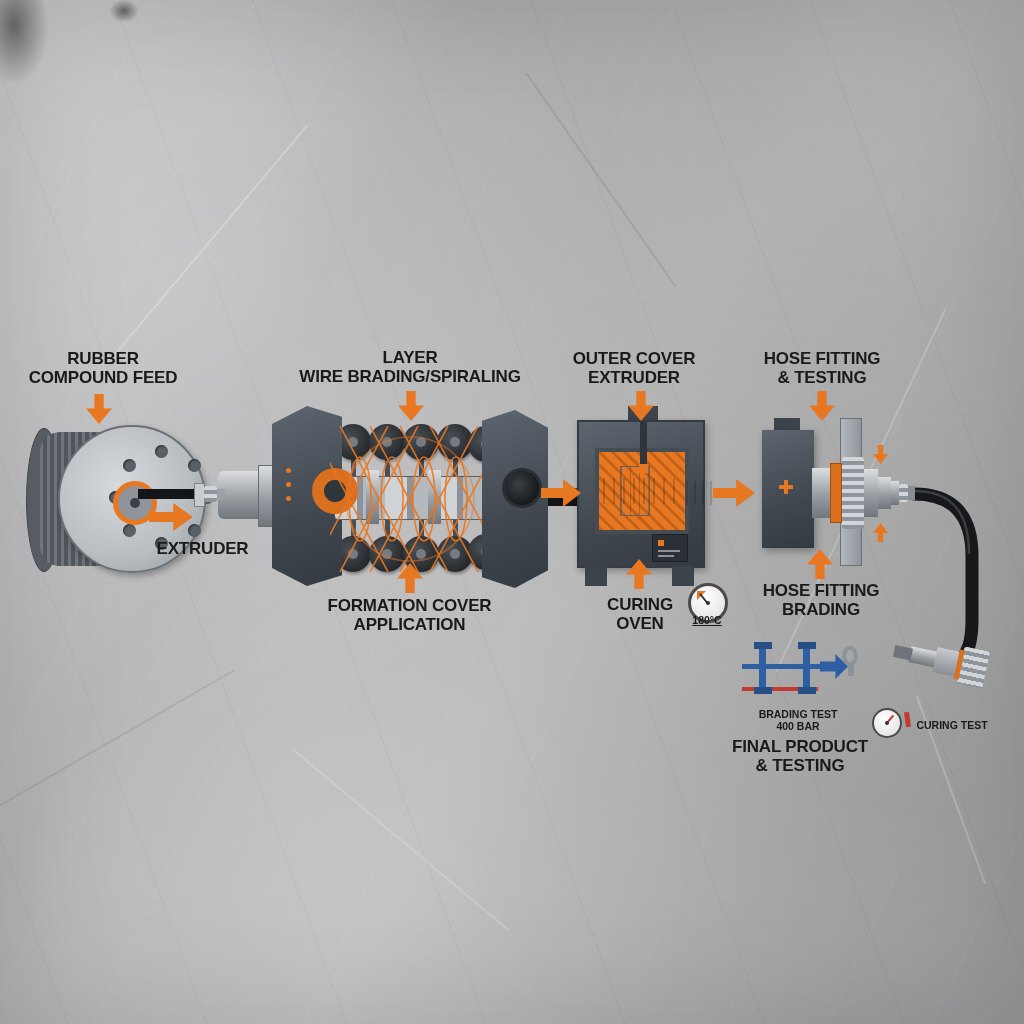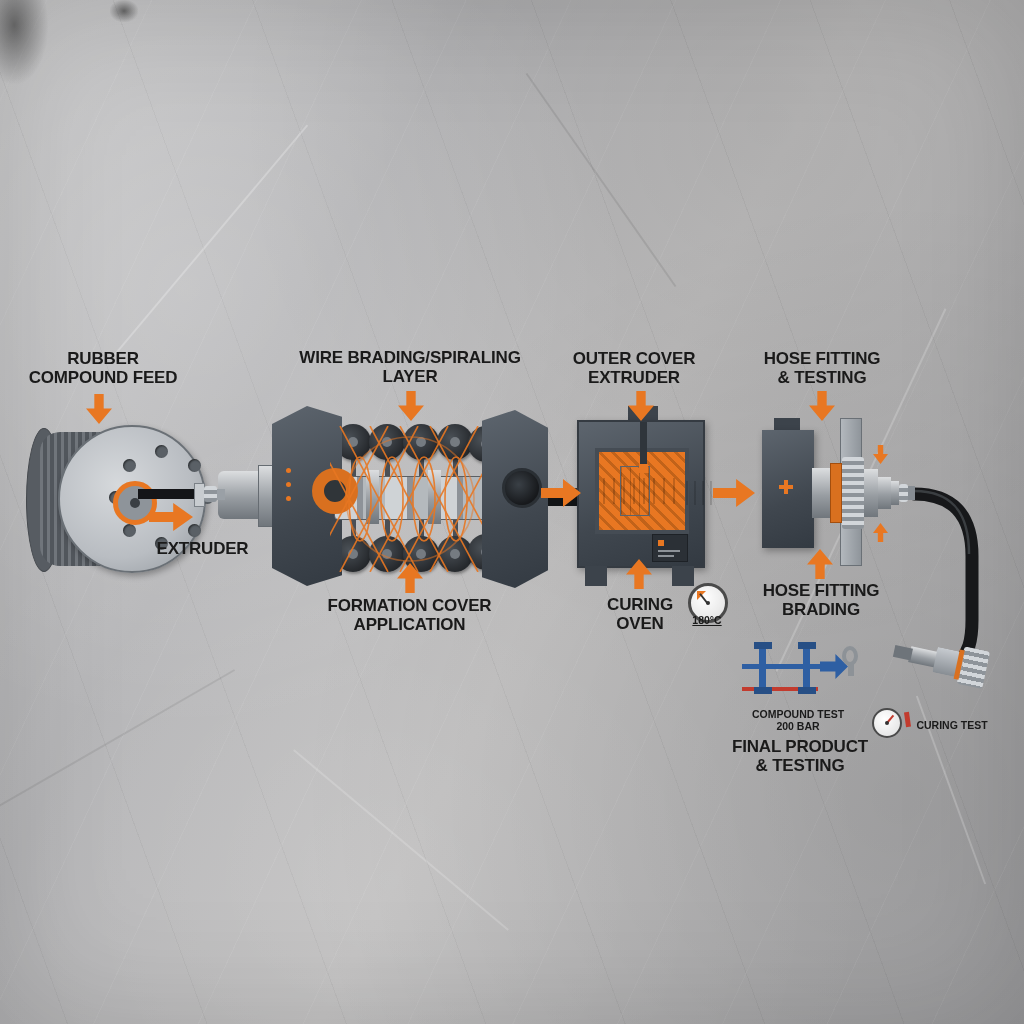--- a/index.html
+++ b/index.html
@@ -52,22 +52,22 @@
   <div class="scratch" style="left:950px;top:690px;height:200px;background:rgba(255,255,255,.22);transform:rotate(-20deg);"></div>
 
   <div class="lbl lbl-main" style="left:18px;top:349px;width:170px;">
     <div>RUBBER</div>
     <div>COMPOUND FEED</div>
   </div>
   <div class="lbl lbl-main" style="left:150px;top:539px;width:105px;">
     <div>EXTRUDER</div>
   </div>
   <div class="lbl lbl-main" style="left:296px;top:348px;width:228px;">
+    <div>LAYER</div>
     <div>WIRE BRADING/SPIRALING</div>
-    <div>LAYER</div>
   </div>
   <div class="lbl lbl-main" style="left:312px;top:596px;width:195px;">
     <div>FORMATION COVER</div>
     <div>APPLICATION</div>
   </div>
   <div class="lbl lbl-main" style="left:568px;top:349px;width:132px;">
     <div>OUTER COVER</div>
     <div>EXTRUDER</div>
   </div>
   <div class="lbl lbl-main" style="left:594px;top:595px;width:92px;">
@@ -77,22 +77,22 @@
   <div class="lbl lbl-small" style="left:684px;top:615px;width:46px;text-decoration:underline;">180°C</div>
   <div class="lbl lbl-main" style="left:752px;top:349px;width:140px;">
     <div>HOSE FITTING</div>
     <div>&amp; TESTING</div>
   </div>
   <div class="lbl lbl-main" style="left:756px;top:581px;width:130px;">
     <div>HOSE FITTING</div>
     <div>BRADING</div>
   </div>
   <div class="lbl lbl-small" style="left:742px;top:709px;width:112px;">
-    <div>COMPOUND TEST</div>
-    <div>200 BAR</div>
+    <div>BRADING TEST</div>
+    <div>400 BAR</div>
   </div>
   <div class="lbl lbl-small" style="left:910px;top:720px;width:84px;">CURING TEST</div>
   <div class="lbl lbl-main" style="left:732px;top:737px;width:136px;">
     <div>FINAL PRODUCT</div>
     <div>&amp; TESTING</div>
   </div>
 
   <div class="arrow-down" style="left:86px;top:394px;width:26px;height:30px;"></div>
   <div class="arrow-down" style="left:398px;top:391px;width:26px;height:30px;"></div>
   <div class="arrow-down" style="left:628px;top:391px;width:26px;height:30px;"></div>

